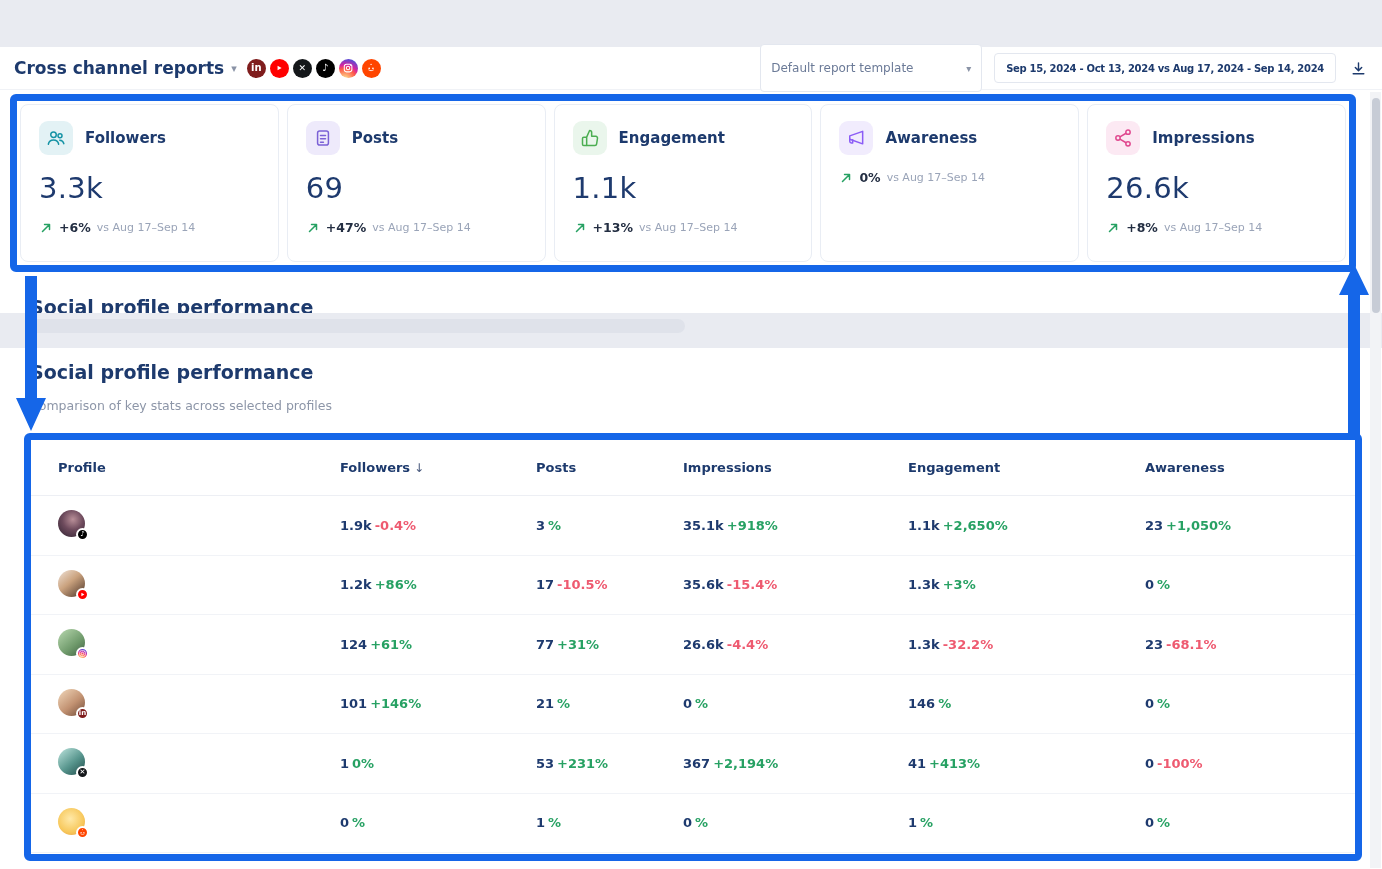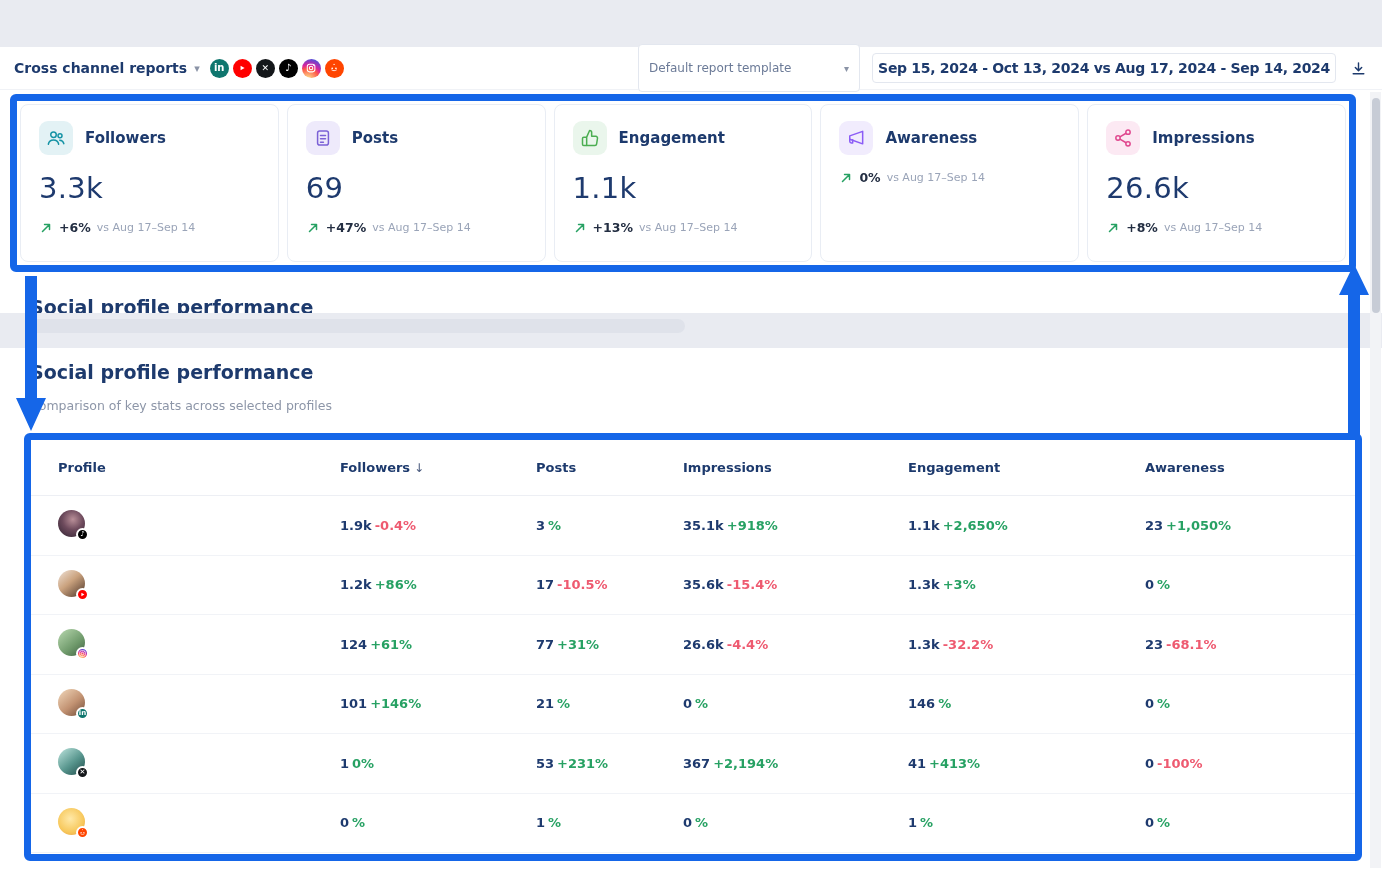--- a/index.html
+++ b/index.html
@@ -8,42 +8,42 @@
 
   
   .topbar { position:absolute; left:0; top:0; width:100%; height:31px; background:#fff;
             display:flex; align-items:center; padding:0 16px; box-shadow:0 1px 2px rgba(20,30,60,.05); z-index:2; }
   .topbar-title { color:#1d3a6d; font-size:14.5px; font-weight:600; letter-spacing:.1px; }
 
   
   .toolbar { position:absolute; left:0; top:47px; width:100%; height:43px; background:#fff;
              display:flex; align-items:center; padding:0 14px; border-bottom:1px solid #f0f2f6; z-index:2; }
   .tb-left { display:flex; align-items:center; }
-  .section-label { color:#1d3a6d; font-weight:700; font-size:14px; }
+  .section-label { color:#1d3a6d; font-weight:700; font-size:17px; }
   .chev { color:#8a93a6; font-size:11px; margin:0 10px 0 7px; }
   .channels { display:flex; align-items:center; gap:4px; }
   .chip, .badge { border-radius:50%; display:inline-flex; align-items:center; justify-content:center; color:#fff; flex:none; }
   .chip svg { width:64%; height:64%; }
   .ci-txt { font-size:10px; font-weight:700; color:#fff; line-height:1; }
   .ci-txt.xg { font-size:9px; }
-  .pf-linkedin { background:#0f766e; }
+  .pf-linkedin { background:#7f1d1d; }
   .pf-youtube  { background:#ff0000; }
   .pf-x        { background:#14171a; }
   .pf-tiktok   { background:#010101; }
   .pf-instagram{ background:radial-gradient(circle at 30% 110%,#fdf497 0%,#fd5949 45%,#d6249f 60%,#285AEB 95%); }
   .pf-reddit   { background:#ff4500; }
 
   .tb-right { margin-left:auto; display:flex; align-items:center; gap:12px; }
   .select-box { height:48px; min-width:222px; border:1px solid #e3e7ef; border-radius:4px; background:#fff;
                 display:flex; align-items:center; justify-content:space-between; padding:0 10px;
                 color:#6b7a97; font-size:12px; }
   .select-box .chev2 { color:#8a93a6; font-size:10px; margin-left:14px; }
   .date-box { height:30px; border:1px solid #e3e7ef; border-radius:4px; background:#fff;
-              display:flex; align-items:center; padding:0 5px; color:#1d3a6d;
-              font-size:14px; font-weight:700; white-space:nowrap; letter-spacing:-0.3px;text-align:center; }
+              display:flex; align-items:center; padding:0 11px; color:#1d3a6d;
+              font-size:10px; font-weight:700; white-space:nowrap; letter-spacing:-0.3px;text-align:center; }
   .dl-btn { width:20px; height:20px; display:inline-flex; align-items:center; justify-content:center; cursor:pointer; }
   .dl-btn svg { width:17px; height:17px; }
 
   
   .panel1 { position:absolute; left:0; top:90px; width:100%; height:223px; background:#fff; z-index:1; }
   .clipped-h { position:absolute; left:30px; top:295px; color:#1d3a6d; font-size:19px; font-weight:700;
                line-height:24px; z-index:2; }
   .band { position:absolute; left:0; top:313px; width:100%; height:35px; background:#e9ebf1; z-index:3; }
   .band-strip { position:absolute; left:30px; top:6px; width:655px; height:14px; background:#dfe2ea; border-radius:7px; }
   .panel2 { position:absolute; left:0; top:348px; width:100%; height:521px; background:#fff;

